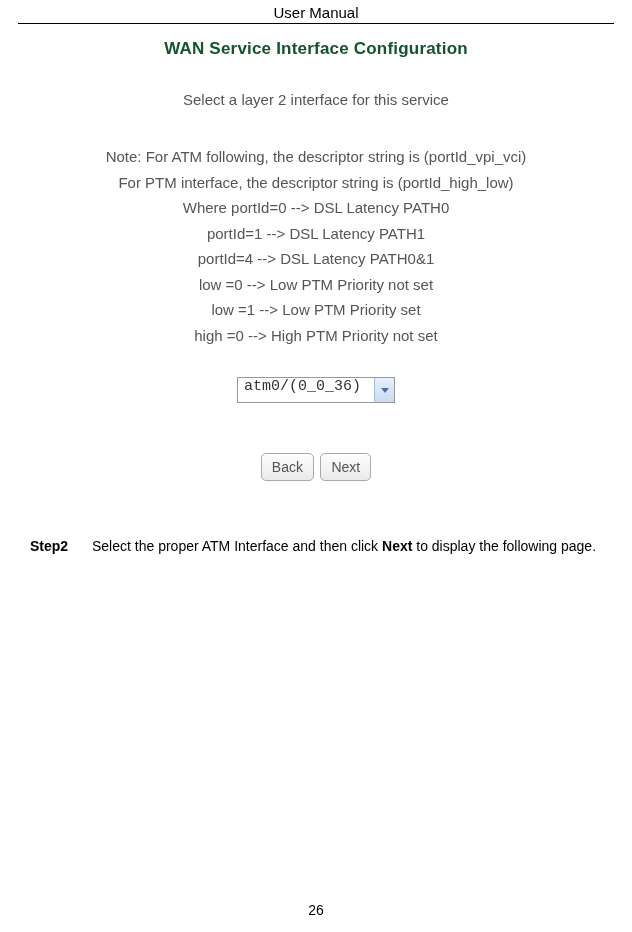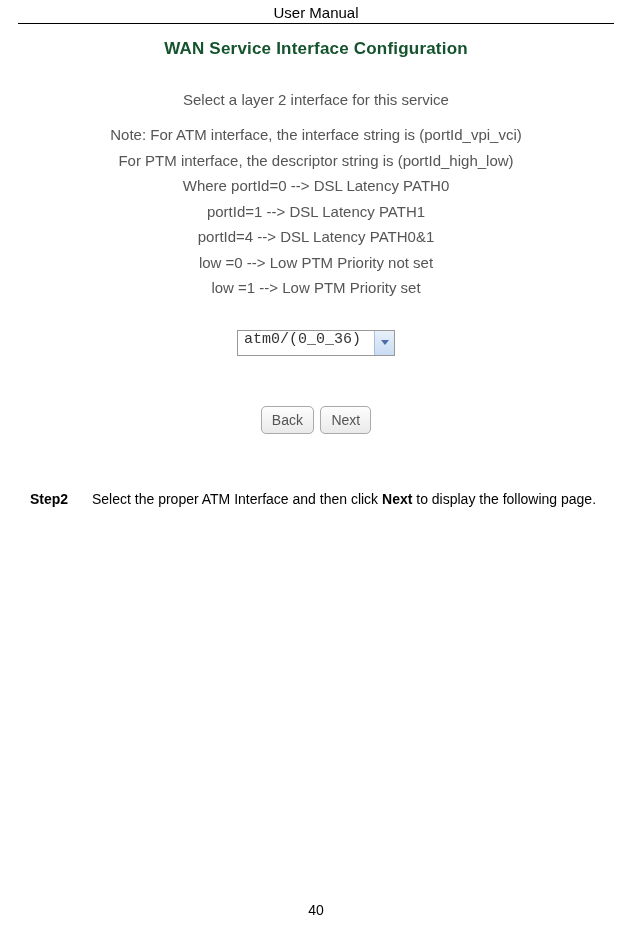--- a/index.html
+++ b/index.html
@@ -27,21 +27,21 @@
       font-weight: bold;
       color: #14532d;
       margin-top: 15px;
       margin-bottom: 32px;
       letter-spacing: 0.2px;
     }
     .intro {
       text-align: center;
       color: #555;
       font-size: 15px;
-      margin-bottom: 14px;
+      margin-bottom: 36px;
     }
     .note-block {
       text-align: center;
       color: #555;
       font-size: 15px;
       line-height: 1.7;
       padding: 0 30px;
     }
     .dropdown-wrap {
       text-align: center;
@@ -117,27 +117,28 @@
 <div class="header">
   <span>User Manual</span>
 </div>
 <hr class="rule">
 
 <div class="config-title">WAN Service Interface Configuration</div>
 
 <div class="intro">Select a layer 2 interface for this service</div>
 
 <div class="note-block">
-  <div>Note: For ATM interface, the interface string is (portId_vpi_vci)</div>
+  <div>Note: For ATM following, the descriptor string is (portId_vpi_vci)</div>
   <div>For PTM interface, the descriptor string is (portId_high_low)</div>
   <div>Where portId=0 --&gt; DSL Latency PATH0</div>
   <div>portId=1 --&gt; DSL Latency PATH1</div>
   <div>portId=4 --&gt; DSL Latency PATH0&amp;1</div>
   <div>low =0 --&gt; Low PTM Priority not set</div>
   <div>low =1 --&gt; Low PTM Priority set</div>
+  <div>high =0 --&gt; High PTM Priority not set</div>
 </div>
 
 <div class="dropdown-wrap">
   <div class="dropdown">
     <span class="dropdown-text">atm0/(0_0_36) </span>
     <span class="dropdown-arrow">
       <svg width="8" height="5" viewBox="0 0 8 5">
           <path d="M0 0 L8 0 L4 5 Z" fill="#4a6ea9"></path>
         </svg>
     </span>
@@ -149,13 +150,13 @@
   <span class="btn">Next</span>
 </div>
 
 <div class="step-block">
   <div class="step-label">Step2</div>
   <div class="step-body">
     <span>Select the proper ATM Interface and then click </span><span class="bold">Next</span><span> to display the following page.</span>
   </div>
 </div>
 
-<div class="page-num">40</div>
+<div class="page-num">26</div>
 
 </body></html>

